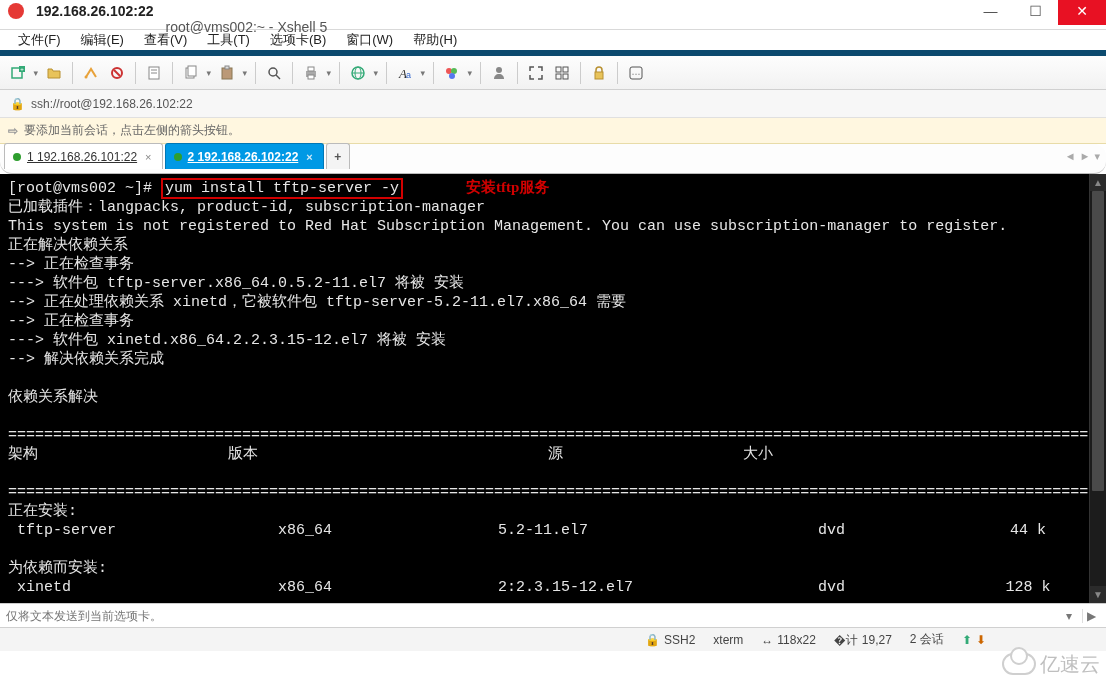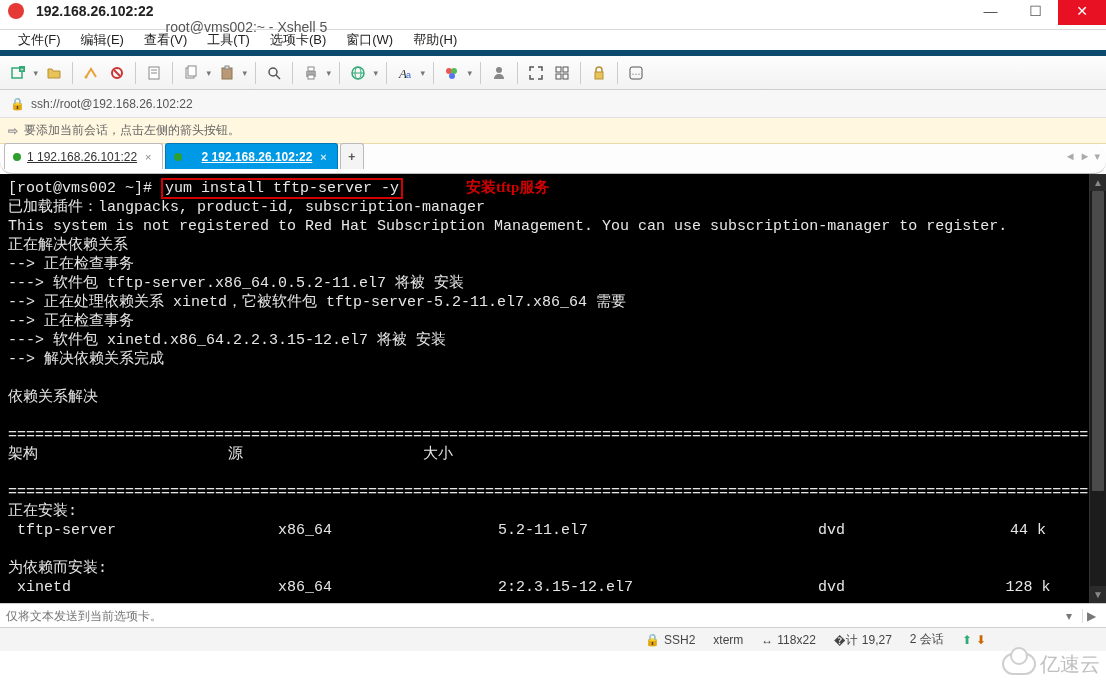--- a/index.html
+++ b/index.html
@@ -35,21 +35,21 @@
   .hintbar .arrow { margin-right: 6px; color: #999; font-weight: bold;}
 
   
   .tabstrip { height: 30px; background: #fdfdfd; border-bottom: 1px solid #bbb; display: flex; align-items: flex-end; padding: 4px 4px; position: relative; border-radius: 12px;}
   .tab { height: 26px; border: 1px solid #bbb; border-bottom: none; background: #f4f4f4; display: flex; align-items: center; padding: 0 10px 0 8px; font-size: 12px; margin-right: 2px; border-radius: 3px 3px 0 0; position: relative; }
   .tab .dot { width: 8px; height: 8px; border-radius: 50%; margin-right: 6px; }
   .tab .dot.green { background: #2e9e2e; }
   .tab.inactive { background: #fff; }
   .tab.inactive .label { text-decoration: underline; color: #333; }
   .tab.active { background: #0099e5; border-color: #0077b6; color: #fff; font-weight: bold; }
-  .tab.active .label { text-decoration: underline; margin-left: 14px; }
+  .tab.active .label { text-decoration: underline; }
   .tab .close-x { margin-left: 8px; color: #888; font-size: 11px; }
   .tab.active .close-x { color: #cfe9f7; }
   .tab.add { width: 24px; padding: 0; justify-content: center; background: #f4f4f4; font-weight: bold; color: #555;}
   .tabstrip .tab-nav { position: absolute; right: 6px; top: 6px; color: #aaa; font-size: 11px; display:flex; gap:4px;}
 
   
   .terminal-wrap { position: relative; height: 429px; background: #000; }
   .terminal { position: absolute; inset: 0; background: #000; color: #e6e6e6; font-family: "Consolas","Courier New",monospace; font-size: 15px; line-height: 19px; padding: 4px 8px 4px 8px; white-space: pre; overflow: hidden; }
   .terminal .redbox { border: 2px solid #d20000; padding: 0 2px; color:#e6e6e6;}
   .terminal .anno { color: #d20000; font-weight: bold; font-family: "Microsoft YaHei"; }
@@ -265,21 +265,21 @@
 <span>--&gt; 正在检查事务</span>
 <span>---&gt; 软件包 tftp-server.x86_64.0.5.2-11.el7 将被 安装</span>
 <span>--&gt; 正在处理依赖关系 xinetd，它被软件包 tftp-server-5.2-11.el7.x86_64 需要</span>
 <span>--&gt; 正在检查事务</span>
 <span>---&gt; 软件包 xinetd.x86_64.2.2.3.15-12.el7 将被 安装</span>
 <span>--&gt; 解决依赖关系完成</span>
 
 <span>依赖关系解决</span>
 
 <span class="hr-double">=================================================================================================================================</span>
-<div class="row"><span class="c-arch">架构</span><span class="c-repo">源</span><span class="c-size">大小</span></div>
+<div class="row"><span class="c-arch">架构</span><span class="c-ver">版本</span><span class="c-repo">源</span><span class="c-size">大小</span></div>
 <span class="hr-double">=================================================================================================================================</span>
 <span>正在安装:</span>
 <div class="row"><span class="c-pkg"> tftp-server</span><span class="c-arch">x86_64</span><span class="c-ver">5.2-11.el7</span><span class="c-repo">dvd</span><span class="c-size">44 k</span></div>
 <span>为依赖而安装:</span>
 <div class="row"><span class="c-pkg"> xinetd</span><span class="c-arch">x86_64</span><span class="c-ver">2:2.3.15-12.el7</span><span class="c-repo">dvd</span><span class="c-size">128 k</span></div>
 
      </div>
   <div class="scrollbar">
     <div class="arrow">▲</div>
     <div class="track">

